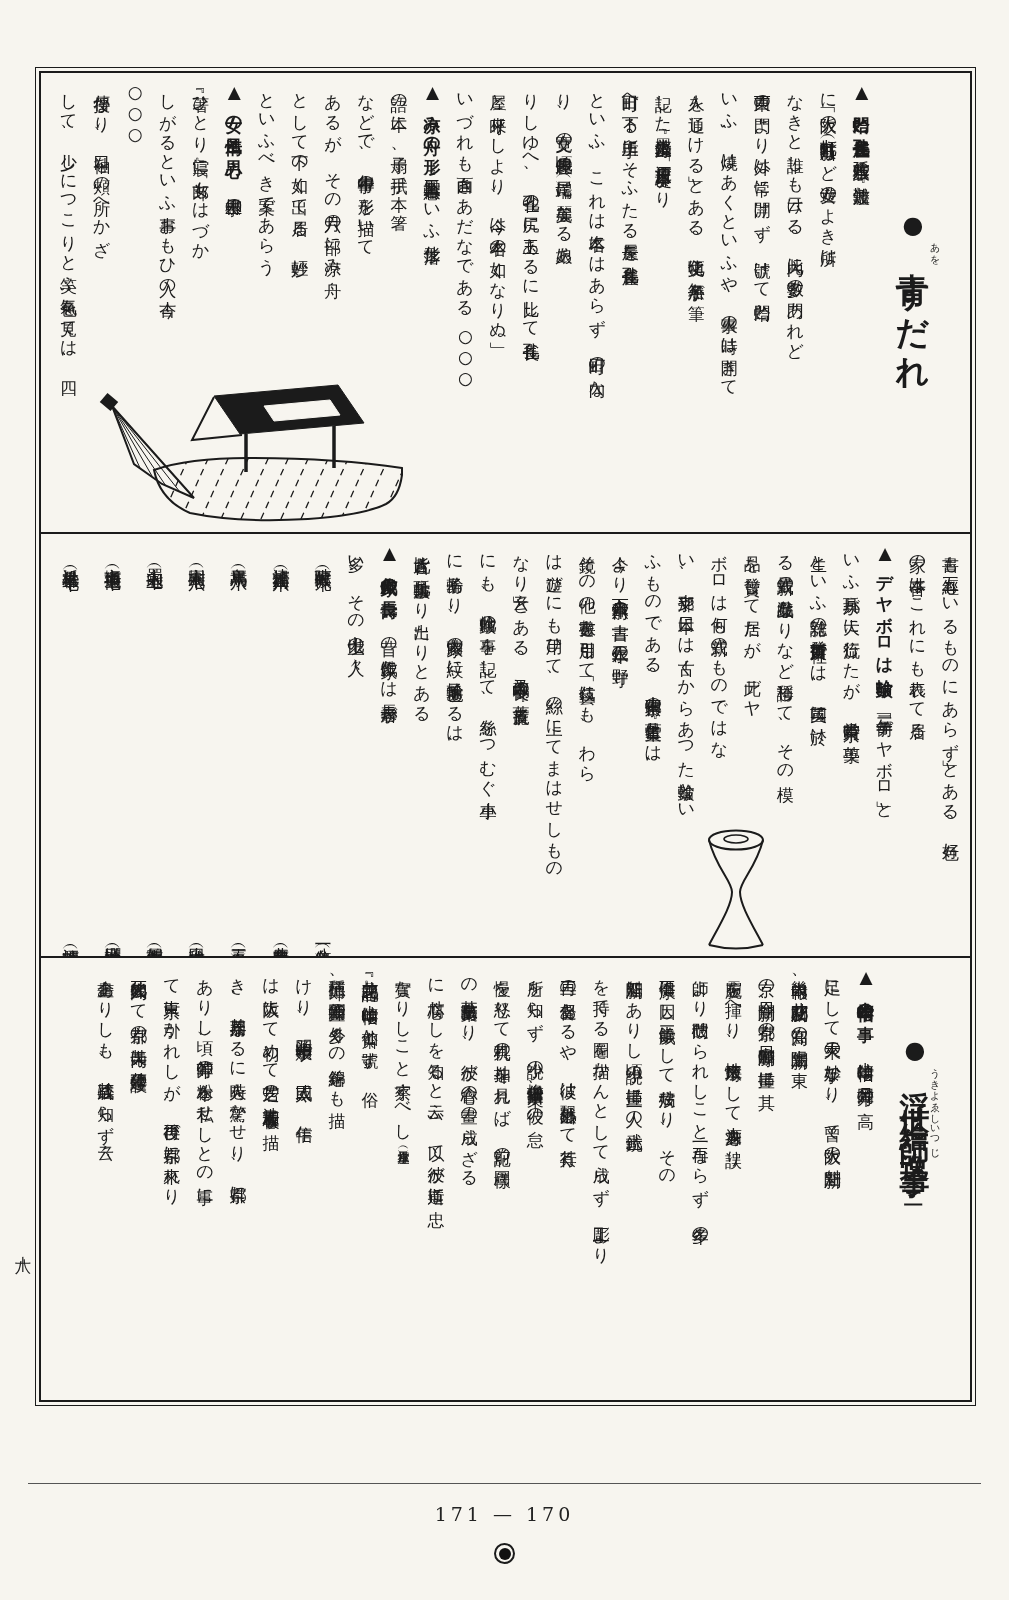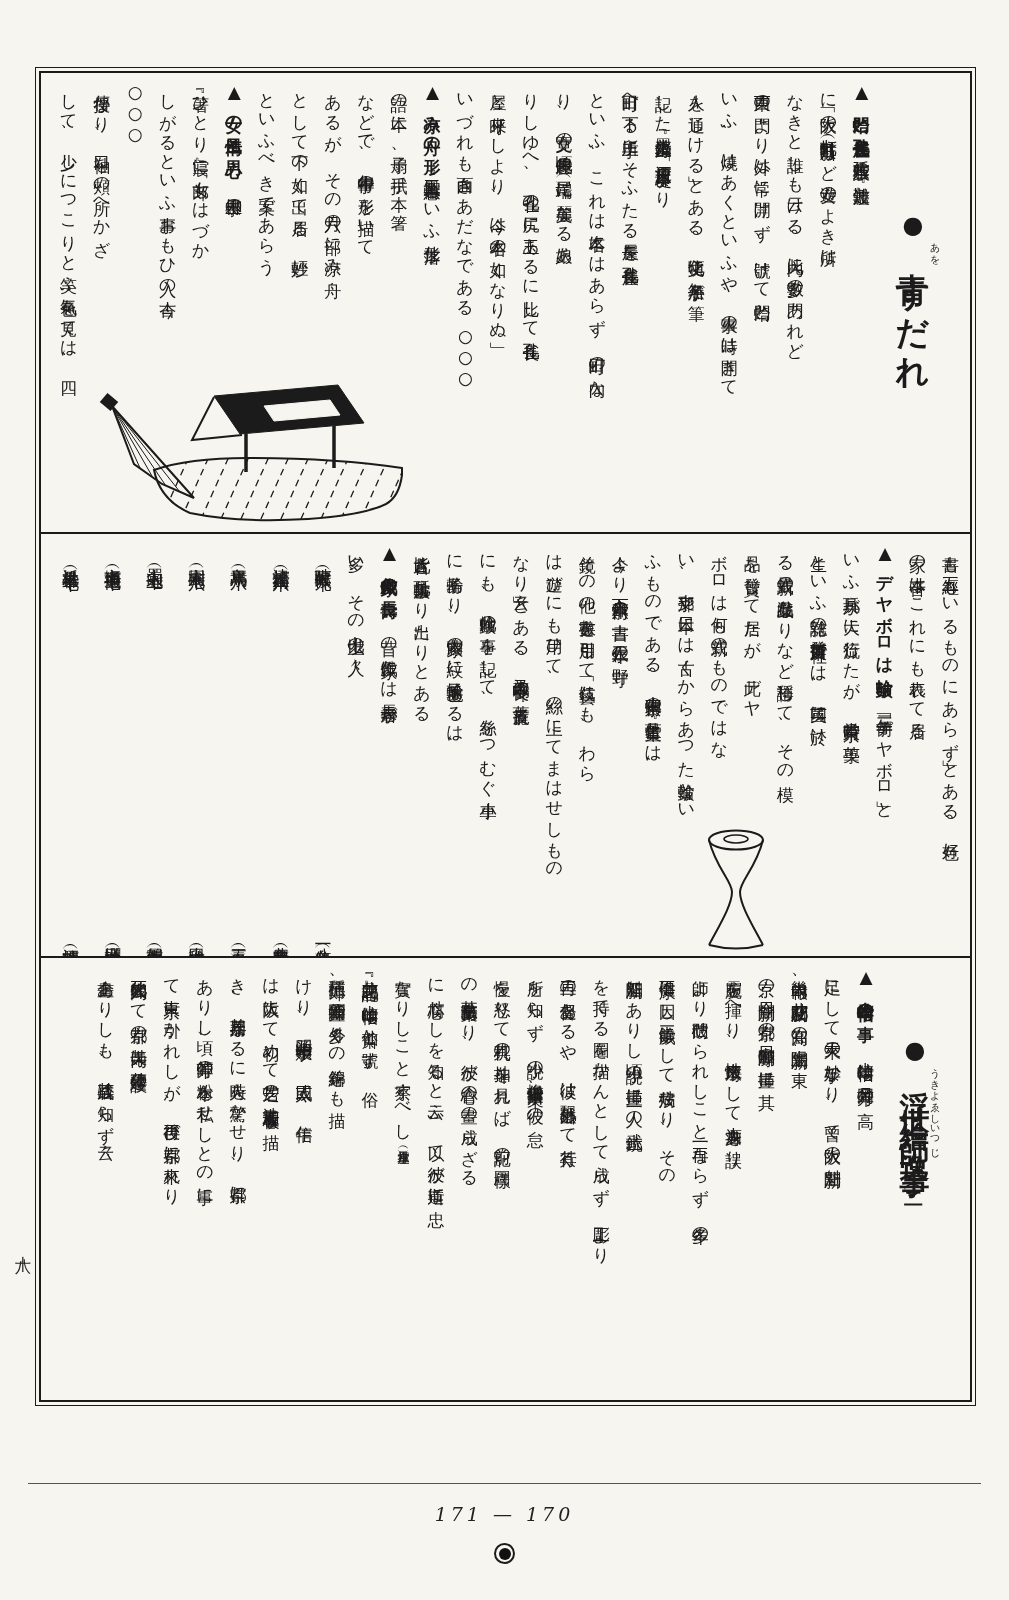--- a/index.html
+++ b/index.html
@@ -50,21 +50,21 @@
     padding-top:12px;padding-bottom:4px;
     margin-left:23px;
   }
   .illus{position:absolute;}
   .footer-rule{
     position:absolute;left:28px;right:28px;top:1483px;
     border-top:1px solid #555;
   }
   .page-numbers{
     position:absolute;left:0;top:1503px;width:100%;
-    text-align:center;font-size:19px;letter-spacing:4px;color:#222;font-style:italic;
+    text-align:center;font-size:19px;letter-spacing:4px;color:#222;
   }
   .bullseye{
     position:absolute;left:494px;top:1543px;width:21px;height:21px;
     border:2px solid #1b1b1b;border-radius:50%;box-sizing:border-box;
     background:#f7f5ef;
   }
   .bullseye::after{
     content:"";position:absolute;left:2.5px;top:2.5px;width:12px;height:12px;
     border-radius:50%;background:#111;
   }

